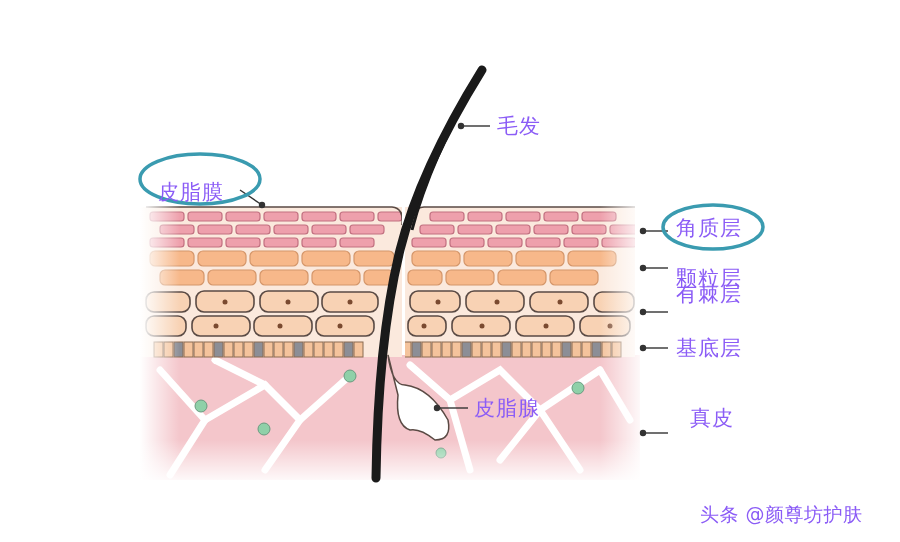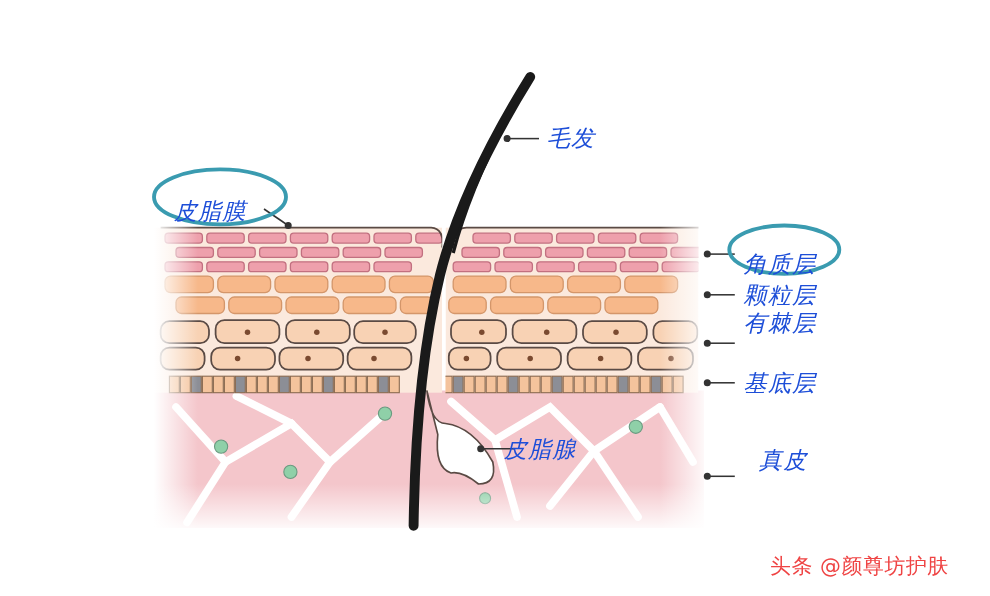--- a/index.html
+++ b/index.html
@@ -1,19 +1,19 @@
 <!DOCTYPE html>
 <html><head>
 <meta charset="utf-8">
 <style>
   html,body{margin:0;padding:0;background:#ffffff;}
   body{width:900px;height:542px;position:relative;overflow:hidden;font-family:"DejaVu Sans","Liberation Sans",sans-serif;}
   #stage{position:absolute;left:0;top:0;width:900px;height:542px;}
-  .label{position:absolute;font-size:21px;color:#1d4ed8;letter-spacing:1px;white-space:nowrap;font-style:italic;}
-  .watermark{position:absolute;left:700px;top:502px;font-size:19px;color:#ef4444;letter-spacing:0.5px;white-space:nowrap;text-shadow:0 0 1px #fff;}
+  .label{position:absolute;font-size:21px;color:#8b5cf6;letter-spacing:1px;white-space:nowrap;}
+  .watermark{position:absolute;left:700px;top:502px;font-size:19px;color:#8b5cf6;letter-spacing:0.5px;white-space:nowrap;text-shadow:0 0 1px #fff;}
 </style>
 </head>
 <body>
 
 <div id="stage">
   <svg width="900" height="542" viewBox="0 0 900 542" xmlns="http://www.w3.org/2000/svg">
     <defs>
       <linearGradient id="fadeR" x1="0" x2="1" y1="0" y2="0">
         <stop offset="0" stop-color="#fff" stop-opacity="0"></stop>
         <stop offset="1" stop-color="#fff" stop-opacity="1"></stop>
@@ -243,21 +243,21 @@
       <line x1="643" y1="433" x2="668" y2="433"></line>
         <circle cx="643" cy="433" r="2.5"></circle>
     </g>
 
     <ellipse cx="200" cy="179" rx="60" ry="25" fill="none" stroke="#3a9bb0" stroke-width="3.5"></ellipse>
     <ellipse cx="713" cy="227" rx="50" ry="22" fill="none" stroke="#3a9bb0" stroke-width="3.5"></ellipse>
   </svg>
 
   <span class="label" style="left:497px;top:112px;">毛发</span>
   <span class="label" style="left:158px;top:178px;">皮脂膜</span>
-  <span class="label" style="left:676px;top:214px;margin-top:12px;">角质层</span>
-  <span class="label" style="left:676px;top:254px;text-align:center;">颗粒层</span>
+  <span class="label" style="left:676px;top:214px;">角质层</span>
+  <span class="label" style="left:676px;top:264px;text-align:center;">颗粒层</span>
   <span class="label" style="left:676px;top:280px;">有棘层</span>
   <span class="label" style="left:676px;top:334px;text-align:right;">基底层</span>
-  <span class="label" style="left:458px;top:394px;">皮脂腺</span>
+  <span class="label" style="left:474px;top:394px;">皮脂腺</span>
   <span class="label" style="left:690px;top:404px;">真皮</span>
 
   <span class="watermark">头条 @颜尊坊护肤</span>
 </div>
 
 </body></html>

